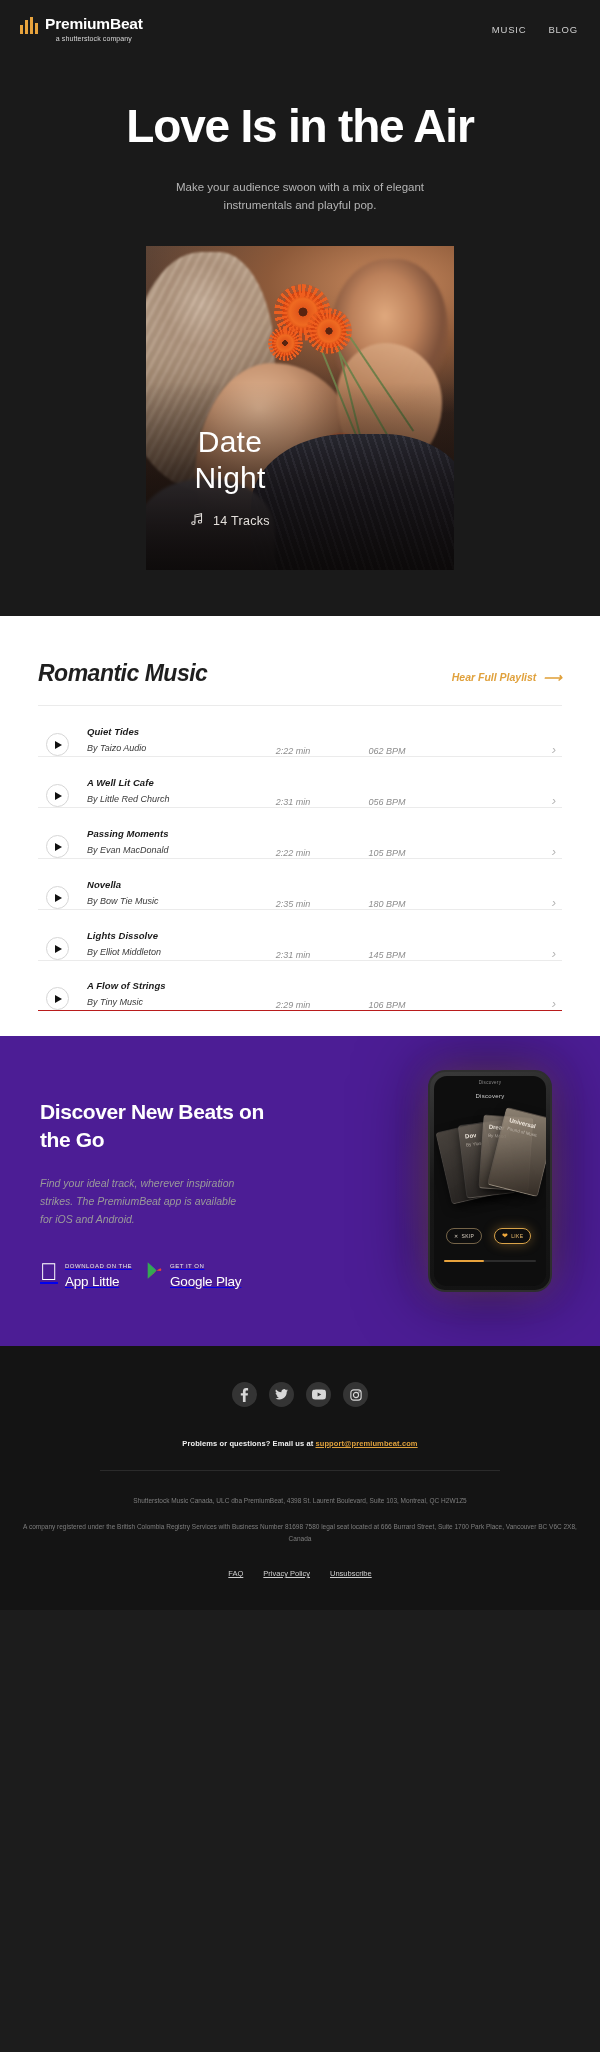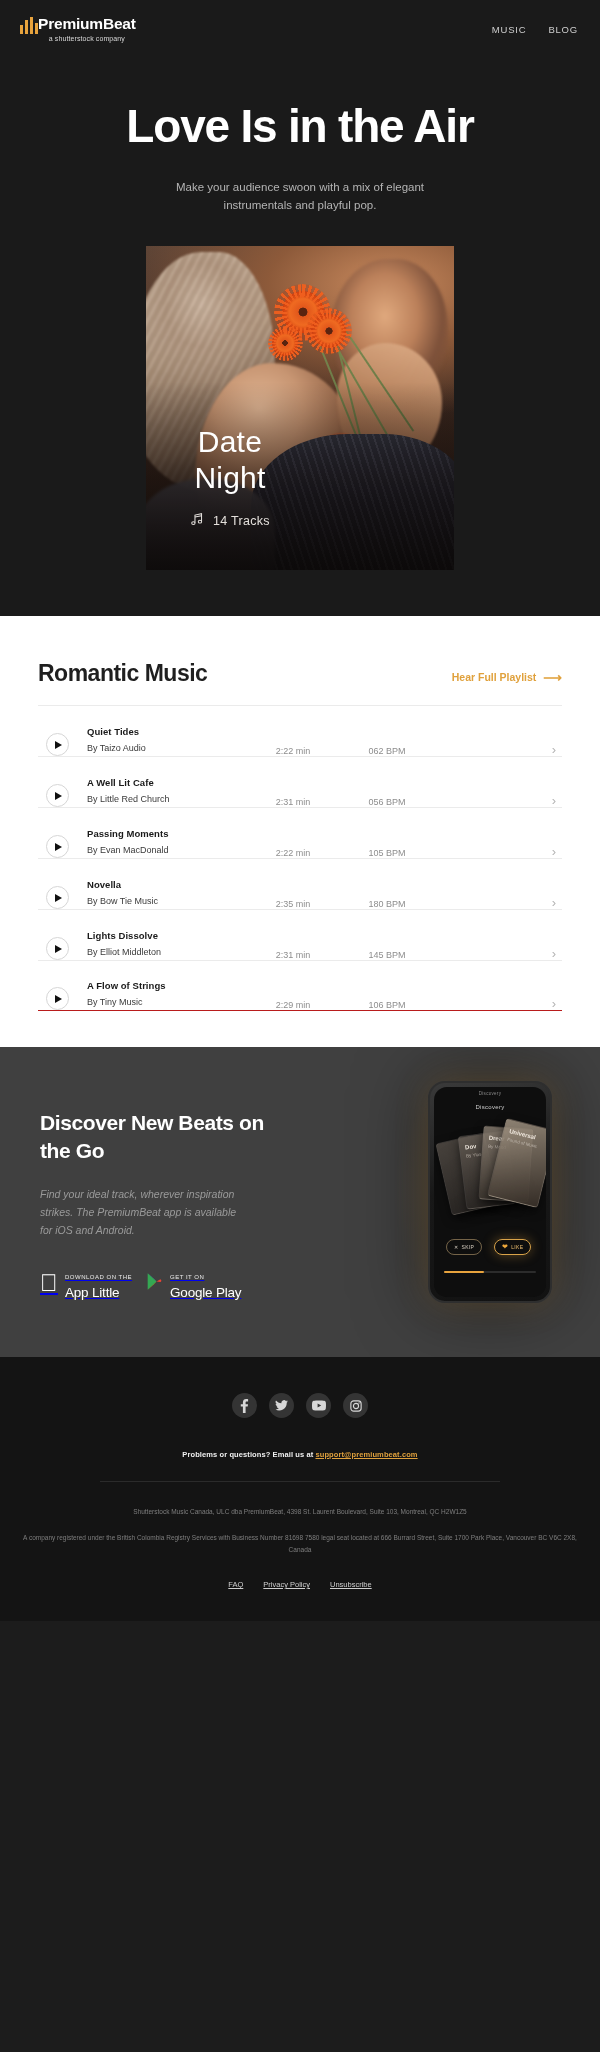--- a/index.html
+++ b/index.html
@@ -12,21 +12,21 @@
   .page { width: 600px; position: relative; overflow: hidden; }
 
   
   .header {
     background: #1a1a1a;
     height: 58px;
     display: flex;
     align-items: center;
     padding: 0 22px 0 20px;
   }
-  .brand { display: flex; align-items: flex-start; gap: 0; }
+  .brand { display: flex; align-items: flex-start; gap: 7px; }
   .bars { display: flex; align-items: flex-end; gap: 2px; height: 17px; margin-top: 2px; }
   .bars i { display: block; width: 3px; background: #e8a33d; border-radius: 0; }
   .bars i:nth-child(1) { height: 9px; }
   .bars i:nth-child(2) { height: 14px; }
   .bars i:nth-child(3) { height: 17px; }
   .bars i:nth-child(4) { height: 11px; }
   .brand-text { display: flex; flex-direction: column; }
   .brand-name {
     color: #ffffff;
     font-size: 15.5px;
@@ -182,21 +182,21 @@
   .art-tracks {
     display: flex; align-items: center; gap: 8px;
     margin-top: 16px;
     color: #e4e0dc;
     font-size: 12.5px;
     font-weight: 300;
     letter-spacing: .3px;
   }
 
   
-  .playlist { background: #ffffff; padding: 44px 38px 36px; }
+  .playlist { background: #ffffff; padding: 44px 38px 25px; font-style: italic; }
   .pl-head { display: flex; align-items: baseline; }
   .pl-title {
     color: #1f1f1f;
     font-size: 23px;
     font-weight: bold;
     letter-spacing: -0.5px;
   }
   .pl-link {
     margin-left: auto;
     color: #e0a13c;
@@ -257,21 +257,21 @@
   }
   .t-chev {
     margin-left: auto; margin-right: 6px;
     color: #b4b4b4;
     font-size: 13px;
     line-height: 1;
   }
 
   
   .promo {
-    background: #404040;
+    background: #4c1d95;
     position: relative;
     padding: 62px 0 56px 40px;
     min-height: 250px;
     overflow: hidden;
   }
   .promo-title {
     color: #ffffff;
     font-size: 21px;
     font-weight: bold;
     line-height: 28px;

